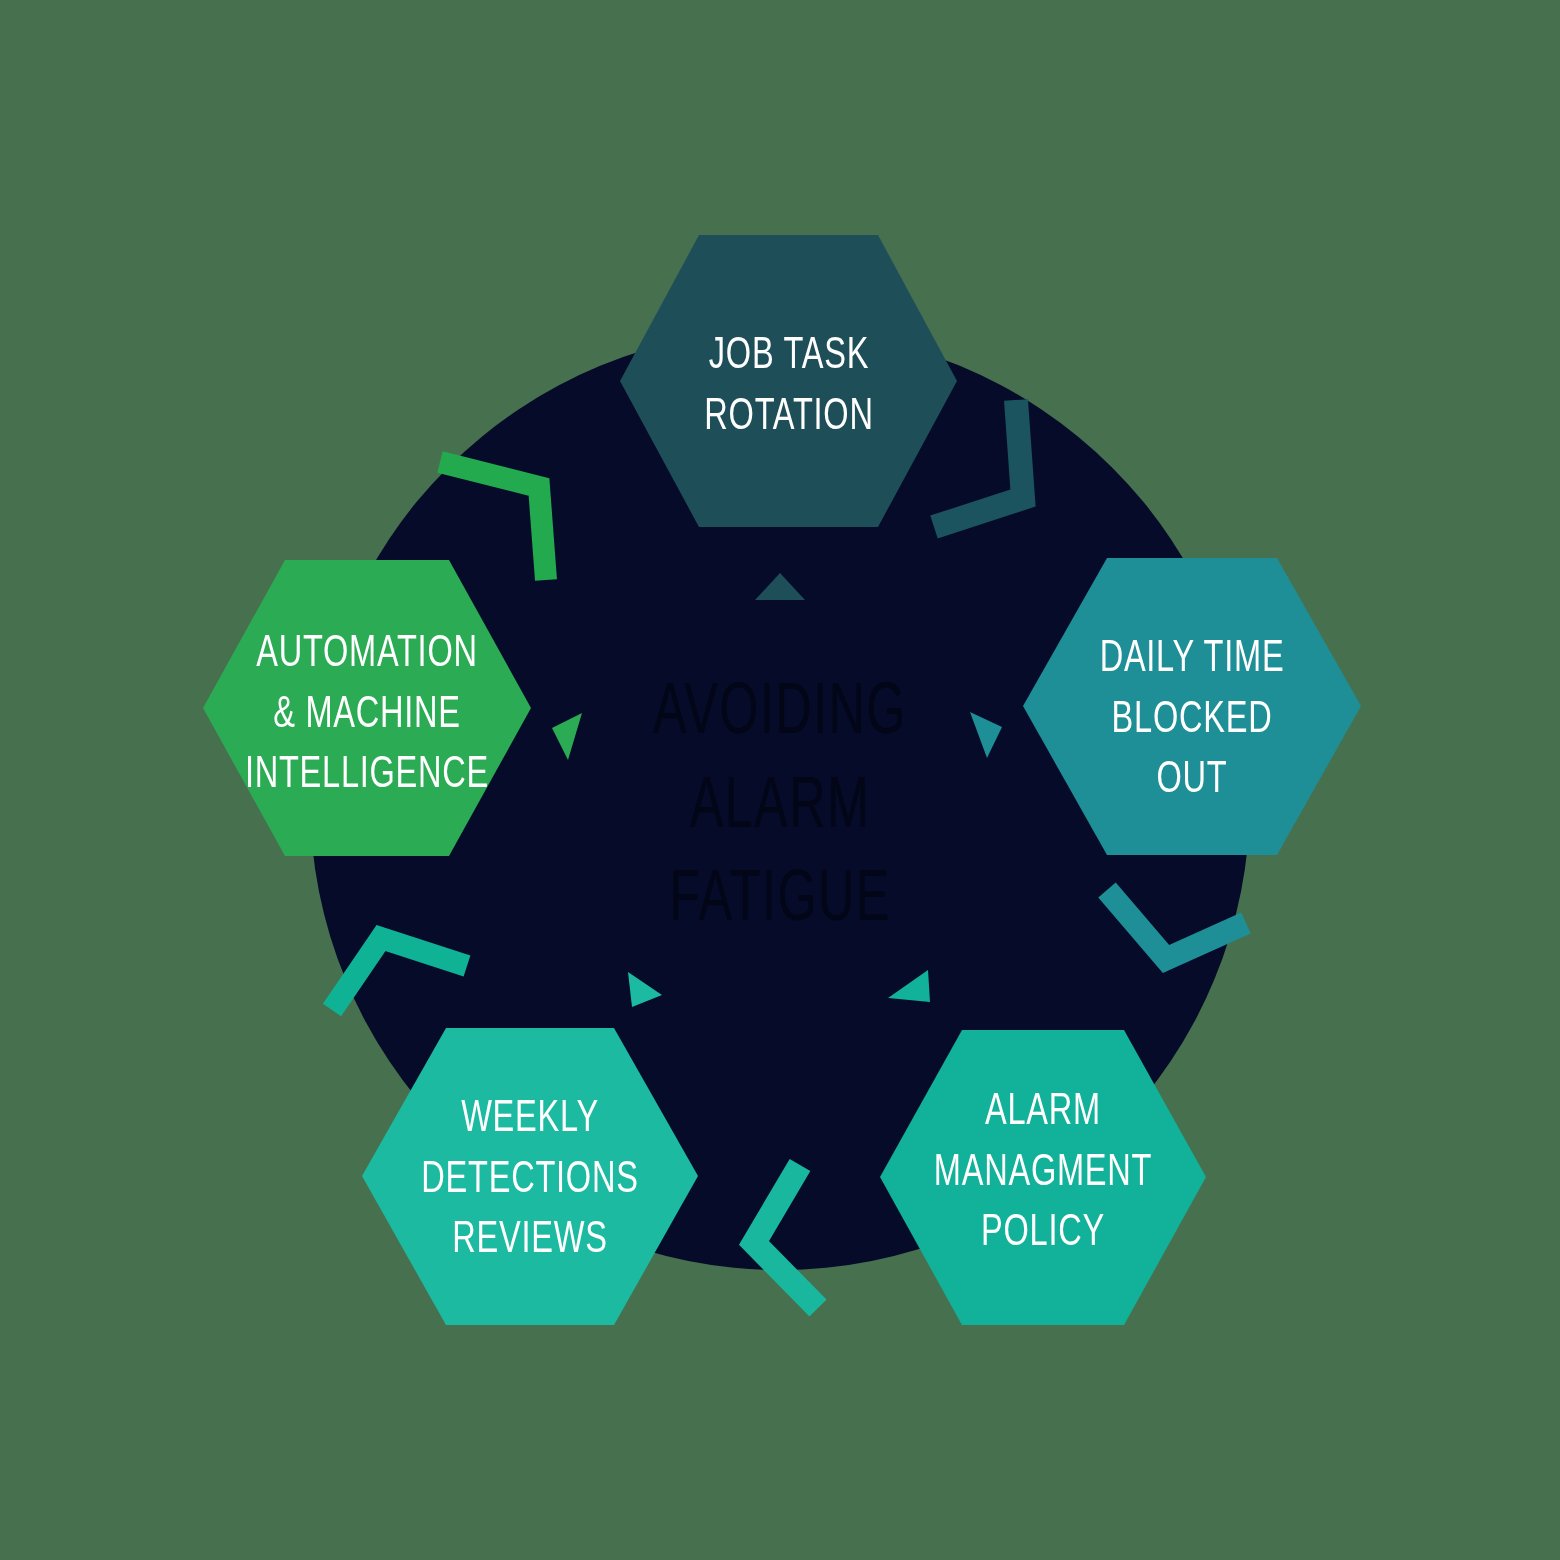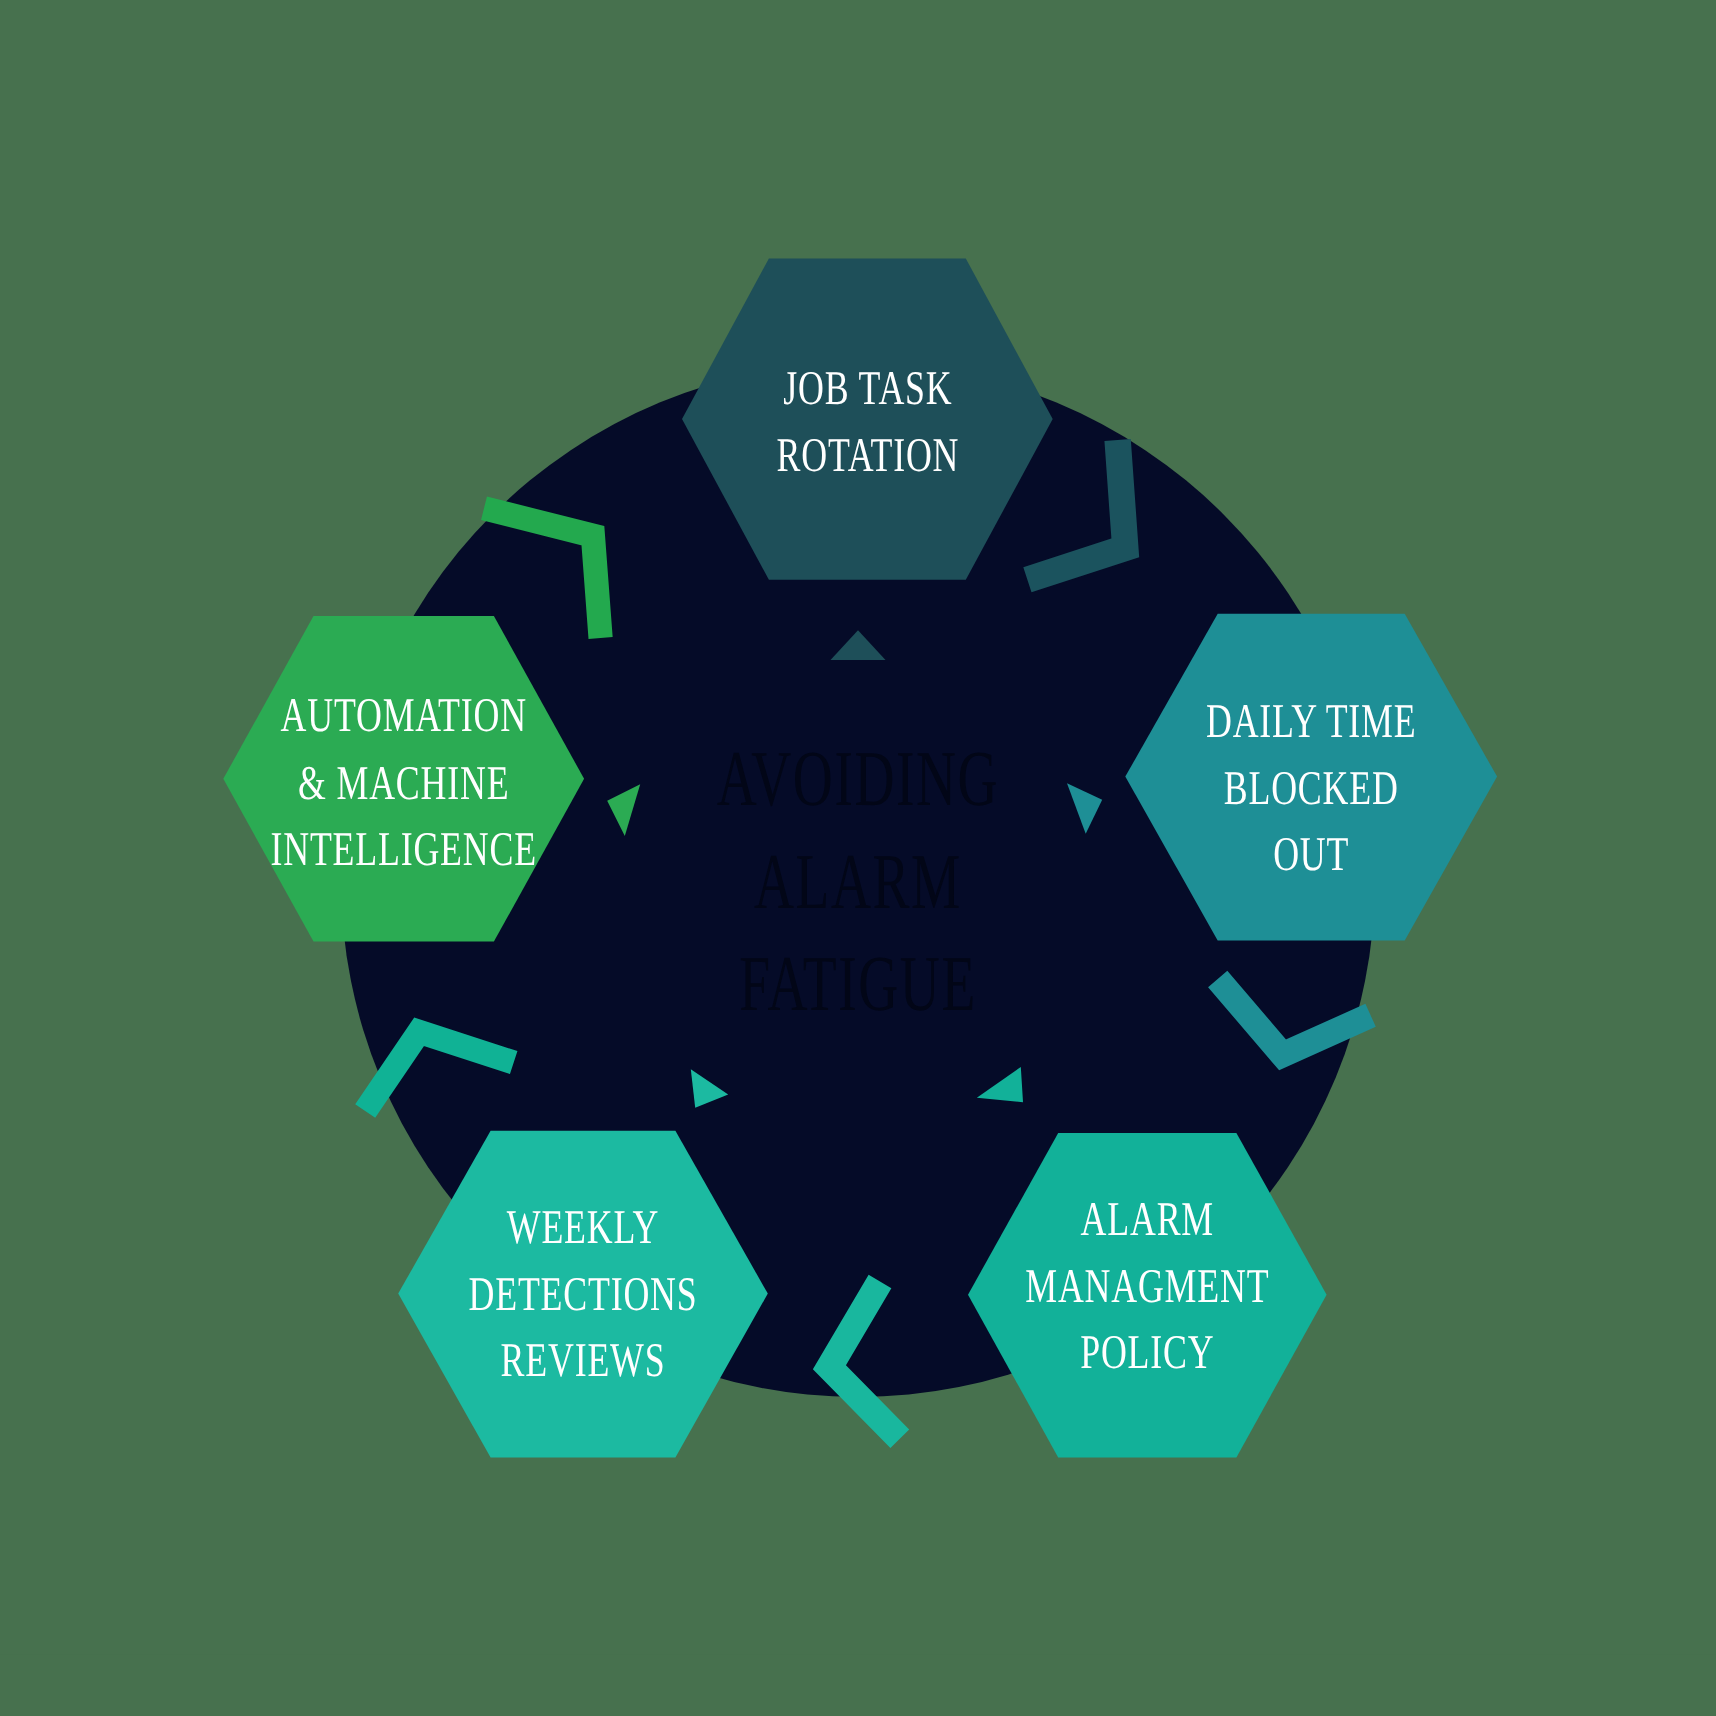--- a/index.html
+++ b/index.html
@@ -1,20 +1,20 @@
 <!DOCTYPE html>
 <html><head>
 <meta charset="utf-8">
 <style>
   html,body{margin:0;padding:0;background:#47714E;}
   .canvas{
     position:relative;
     width:1560px;height:1504px;
     overflow:hidden;
-    font-family:Liberation Serif, serif;
+    font-family:Liberation Sans, sans-serif;
   }
   .decor{position:absolute;left:0;top:0;width:1560px;height:1560px;}
   .label{
     position:absolute;
     color:#ffffff;
     text-align:center;
     white-space:pre-line;
     font-weight:300;
     font-size:44px;
     line-height:1.38;

